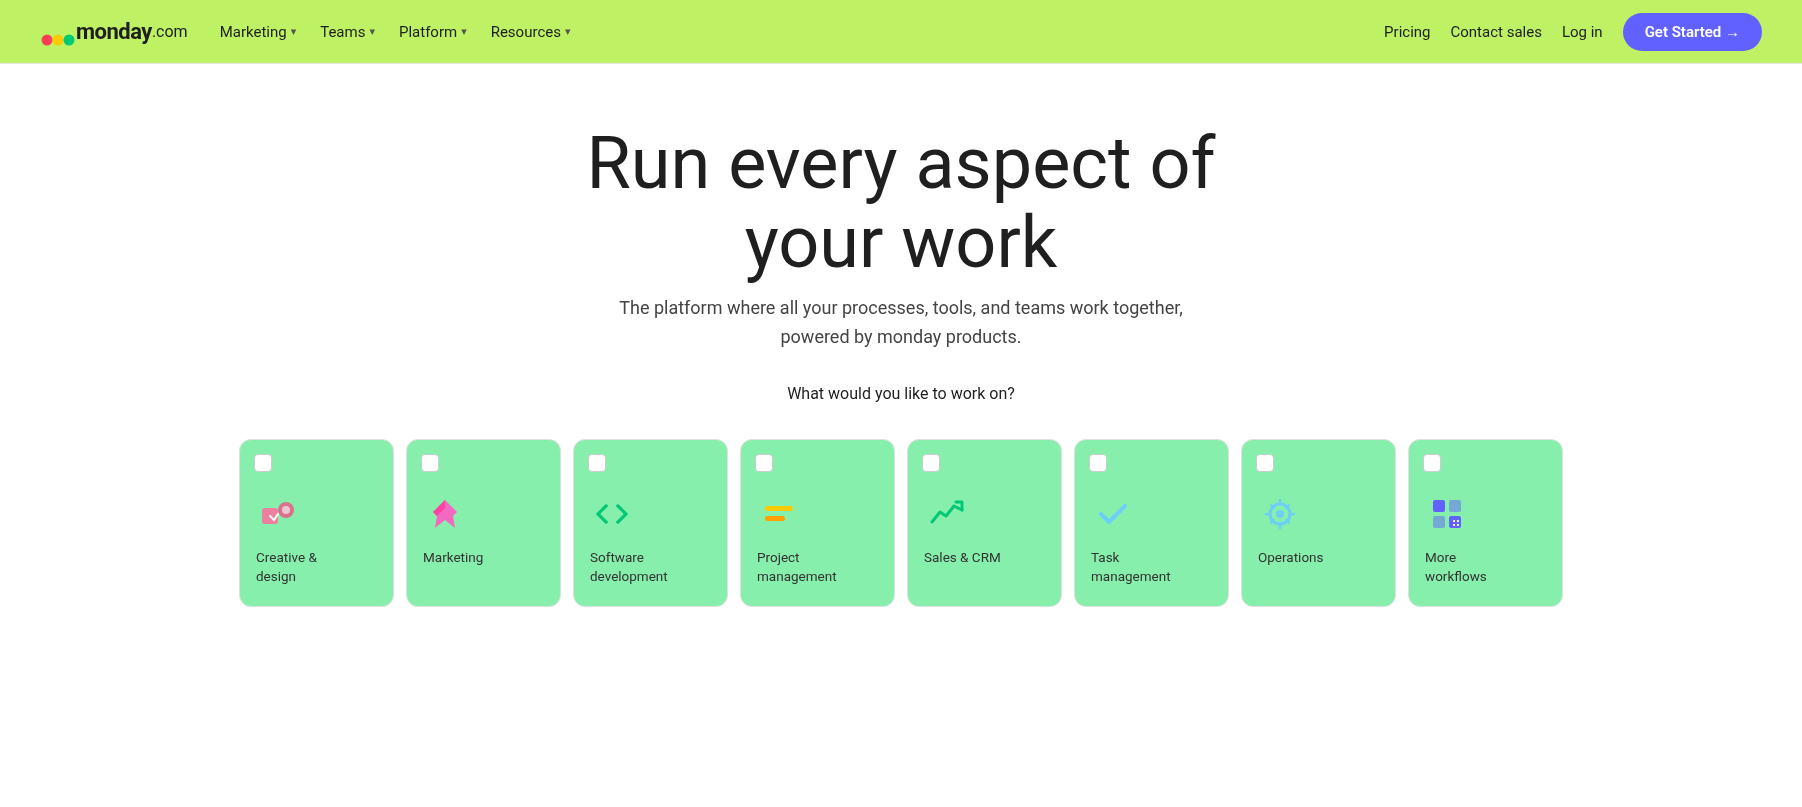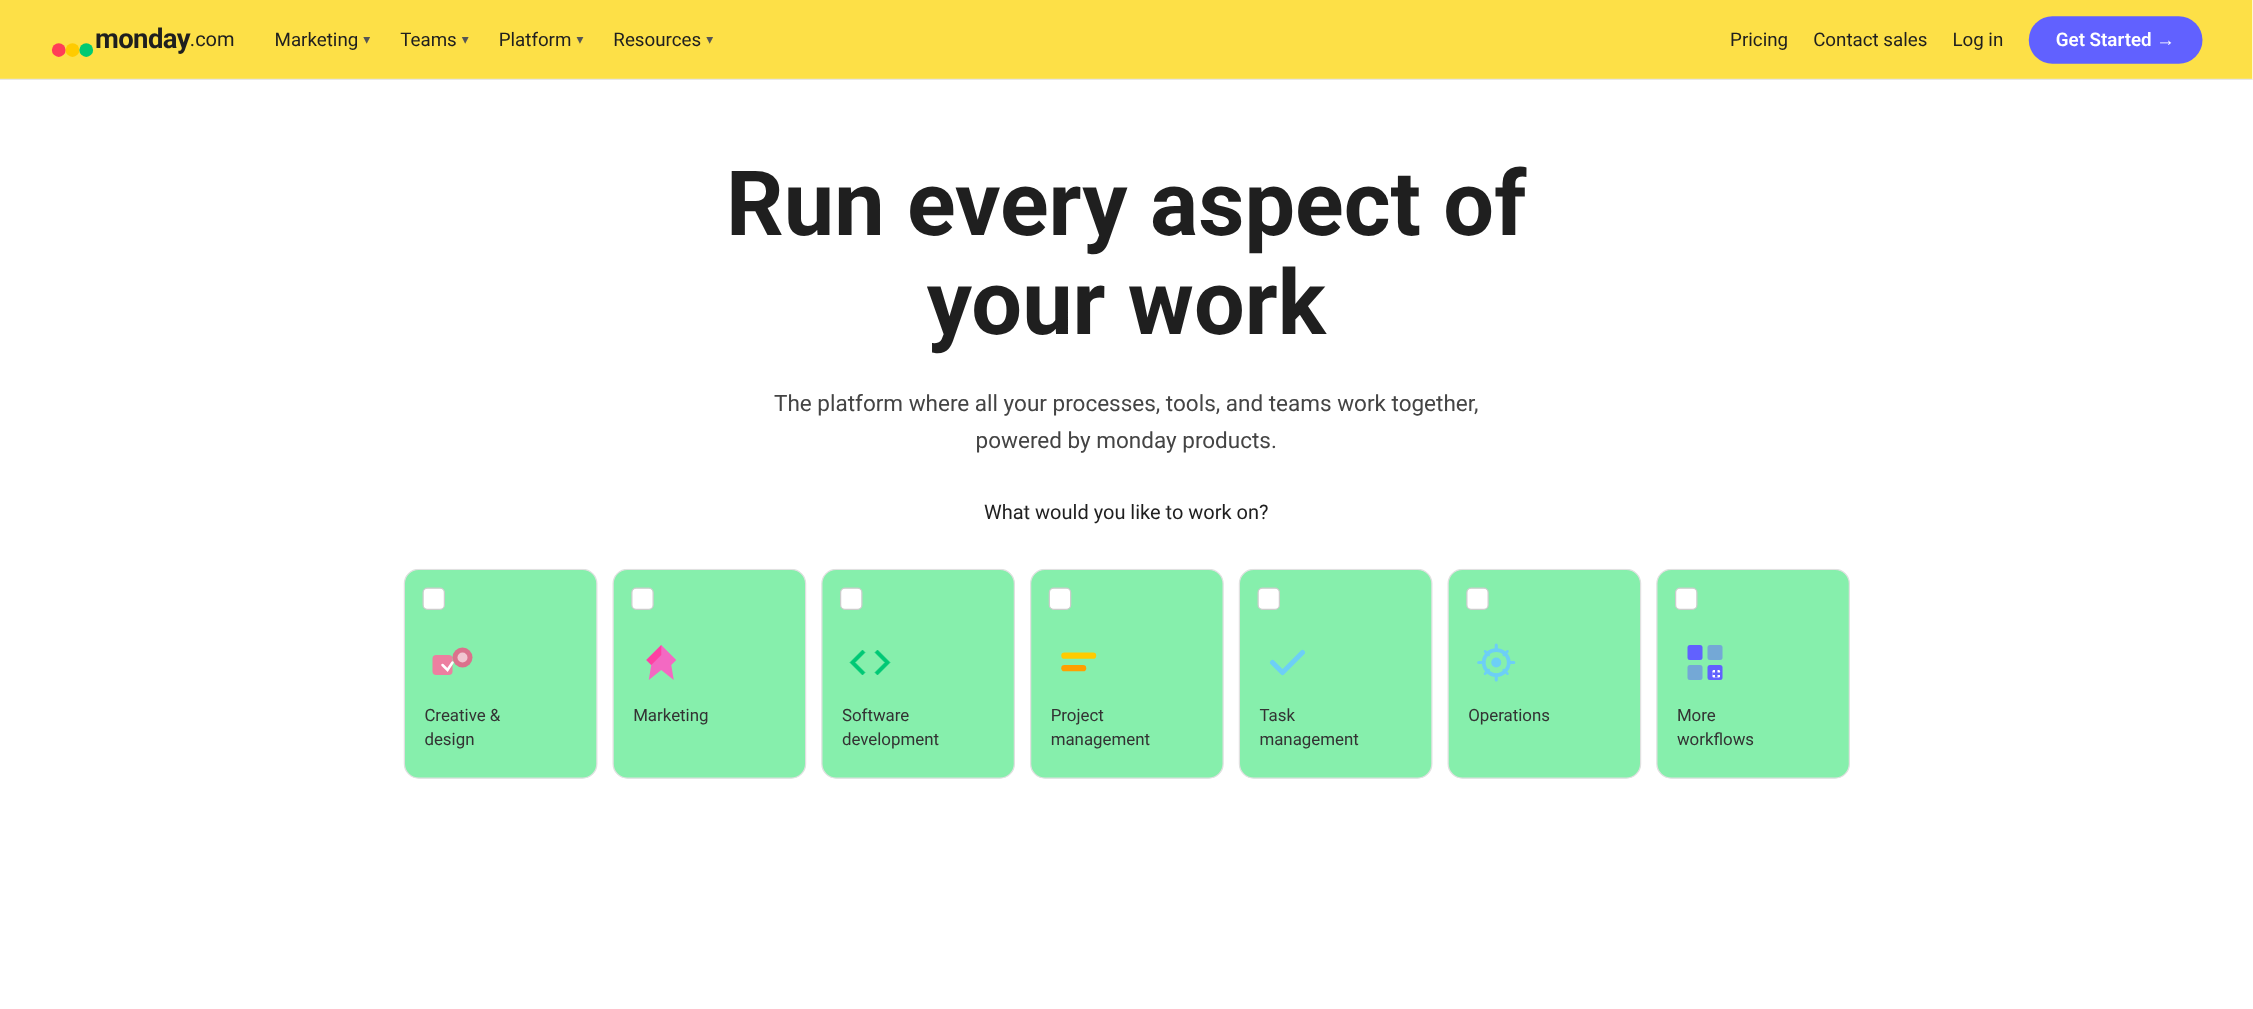--- a/index.html
+++ b/index.html
@@ -2,21 +2,21 @@
 <html><head>
   <meta charset="utf-8">
   <style>
     * { box-sizing: border-box; margin: 0; padding: 0; }
     body { font-family: -apple-system, BlinkMacSystemFont, 'Segoe UI', Roboto, sans-serif; background: #fff; color: #1f1f1f; }
 
     
     nav {
       display: flex; align-items: center; justify-content: space-between;
       padding: 0 40px; height: 64px; border-bottom: 1px solid #e6e6e6;
-      position: sticky; top: 0; background: #fde047; z-index: 100;
+      position: sticky; top: 0; background: #bef264; z-index: 100;
     }
     .nav-left { display: flex; align-items: center; gap: 32px; }
     .logo { display: flex; align-items: center; gap: 0; text-decoration: none; }
     .logo-icon { width: 36px; height: 36px; }
     .logo-text { font-size: 22px; font-weight: 700; color: #1f1f1f; letter-spacing: -0.5px; }
     .logo-com { color: #1f1f1f; font-weight: 400; font-size: 16px; }
     .nav-links { display: flex; align-items: center; gap: 24px; }
     .nav-link {
       font-size: 15px; color: #1f1f1f; text-decoration: none; cursor: pointer;
       display: flex; align-items: center; gap: 4px; font-weight: 400;
@@ -29,22 +29,22 @@
       padding: 10px 22px; font-size: 15px; font-weight: 600; cursor: pointer;
       display: flex; align-items: center; gap: 6px; text-decoration: none;
     }
 
     
     .hero {
       display: flex; flex-direction: column; align-items: center;
       padding: 60px 40px 40px; text-align: center;
     }
     .hero-title {
-      font-size: 72px; font-weight: 700; line-height: 1.1; color: #1f1f1f;
-      max-width: 700px; margin-bottom: 28px;
+      font-size: 72px; font-weight: 400; line-height: 1.1; color: #1f1f1f;
+      max-width: 700px; margin-bottom: 12px;
     }
     .hero-subtitle {
       font-size: 18px; color: #444; line-height: 1.6; max-width: 580px; margin-bottom: 32px;
     }
     .hero-cta {
       font-size: 16px; font-weight: 400; color: #1f1f1f; margin-bottom: 36px;
     }
 
     
     .cards-container {
@@ -164,20 +164,30 @@
       <div class="card-checkbox"></div>
       <div class="card-icon icon-project">
         <svg width="44" height="44" viewBox="0 0 44 44" fill="none">
           <rect x="8" y="14" width="28" height="5" rx="2.5" fill="#FFCB00"></rect>
           <rect x="8" y="24" width="20" height="5" rx="2.5" fill="#FF9F00"></rect>
         </svg>
       </div>
       <span class="card-label">Project<br>management</span>
     </div>
 
+    <div class="card">
+      <div class="card-checkbox"></div>
+      <div class="card-icon icon-sales">
+        <svg width="44" height="44" viewBox="0 0 44 44" fill="none">
+          <polyline points="8,30 16,20 22,24 30,14 38,18" stroke="#00C875" stroke-width="3" fill="none" stroke-linecap="round" stroke-linejoin="round"></polyline>
+          <polyline points="32,10 38,10 38,18" stroke="#00C875" stroke-width="3" fill="none" stroke-linecap="round" stroke-linejoin="round"></polyline>
+        </svg>
+      </div>
+      <span class="card-label">Sales &amp; CRM</span>
+    </div>
 
     <div class="card">
       <div class="card-checkbox"></div>
       <div class="card-icon icon-task">
         <svg width="44" height="44" viewBox="0 0 44 44" fill="none">
           <polyline points="10,22 18,30 34,14" stroke="#6DCFF6" stroke-width="4" fill="none" stroke-linecap="round" stroke-linejoin="round"></polyline>
         </svg>
       </div>
       <span class="card-label">Task<br>management</span>
     </div>

